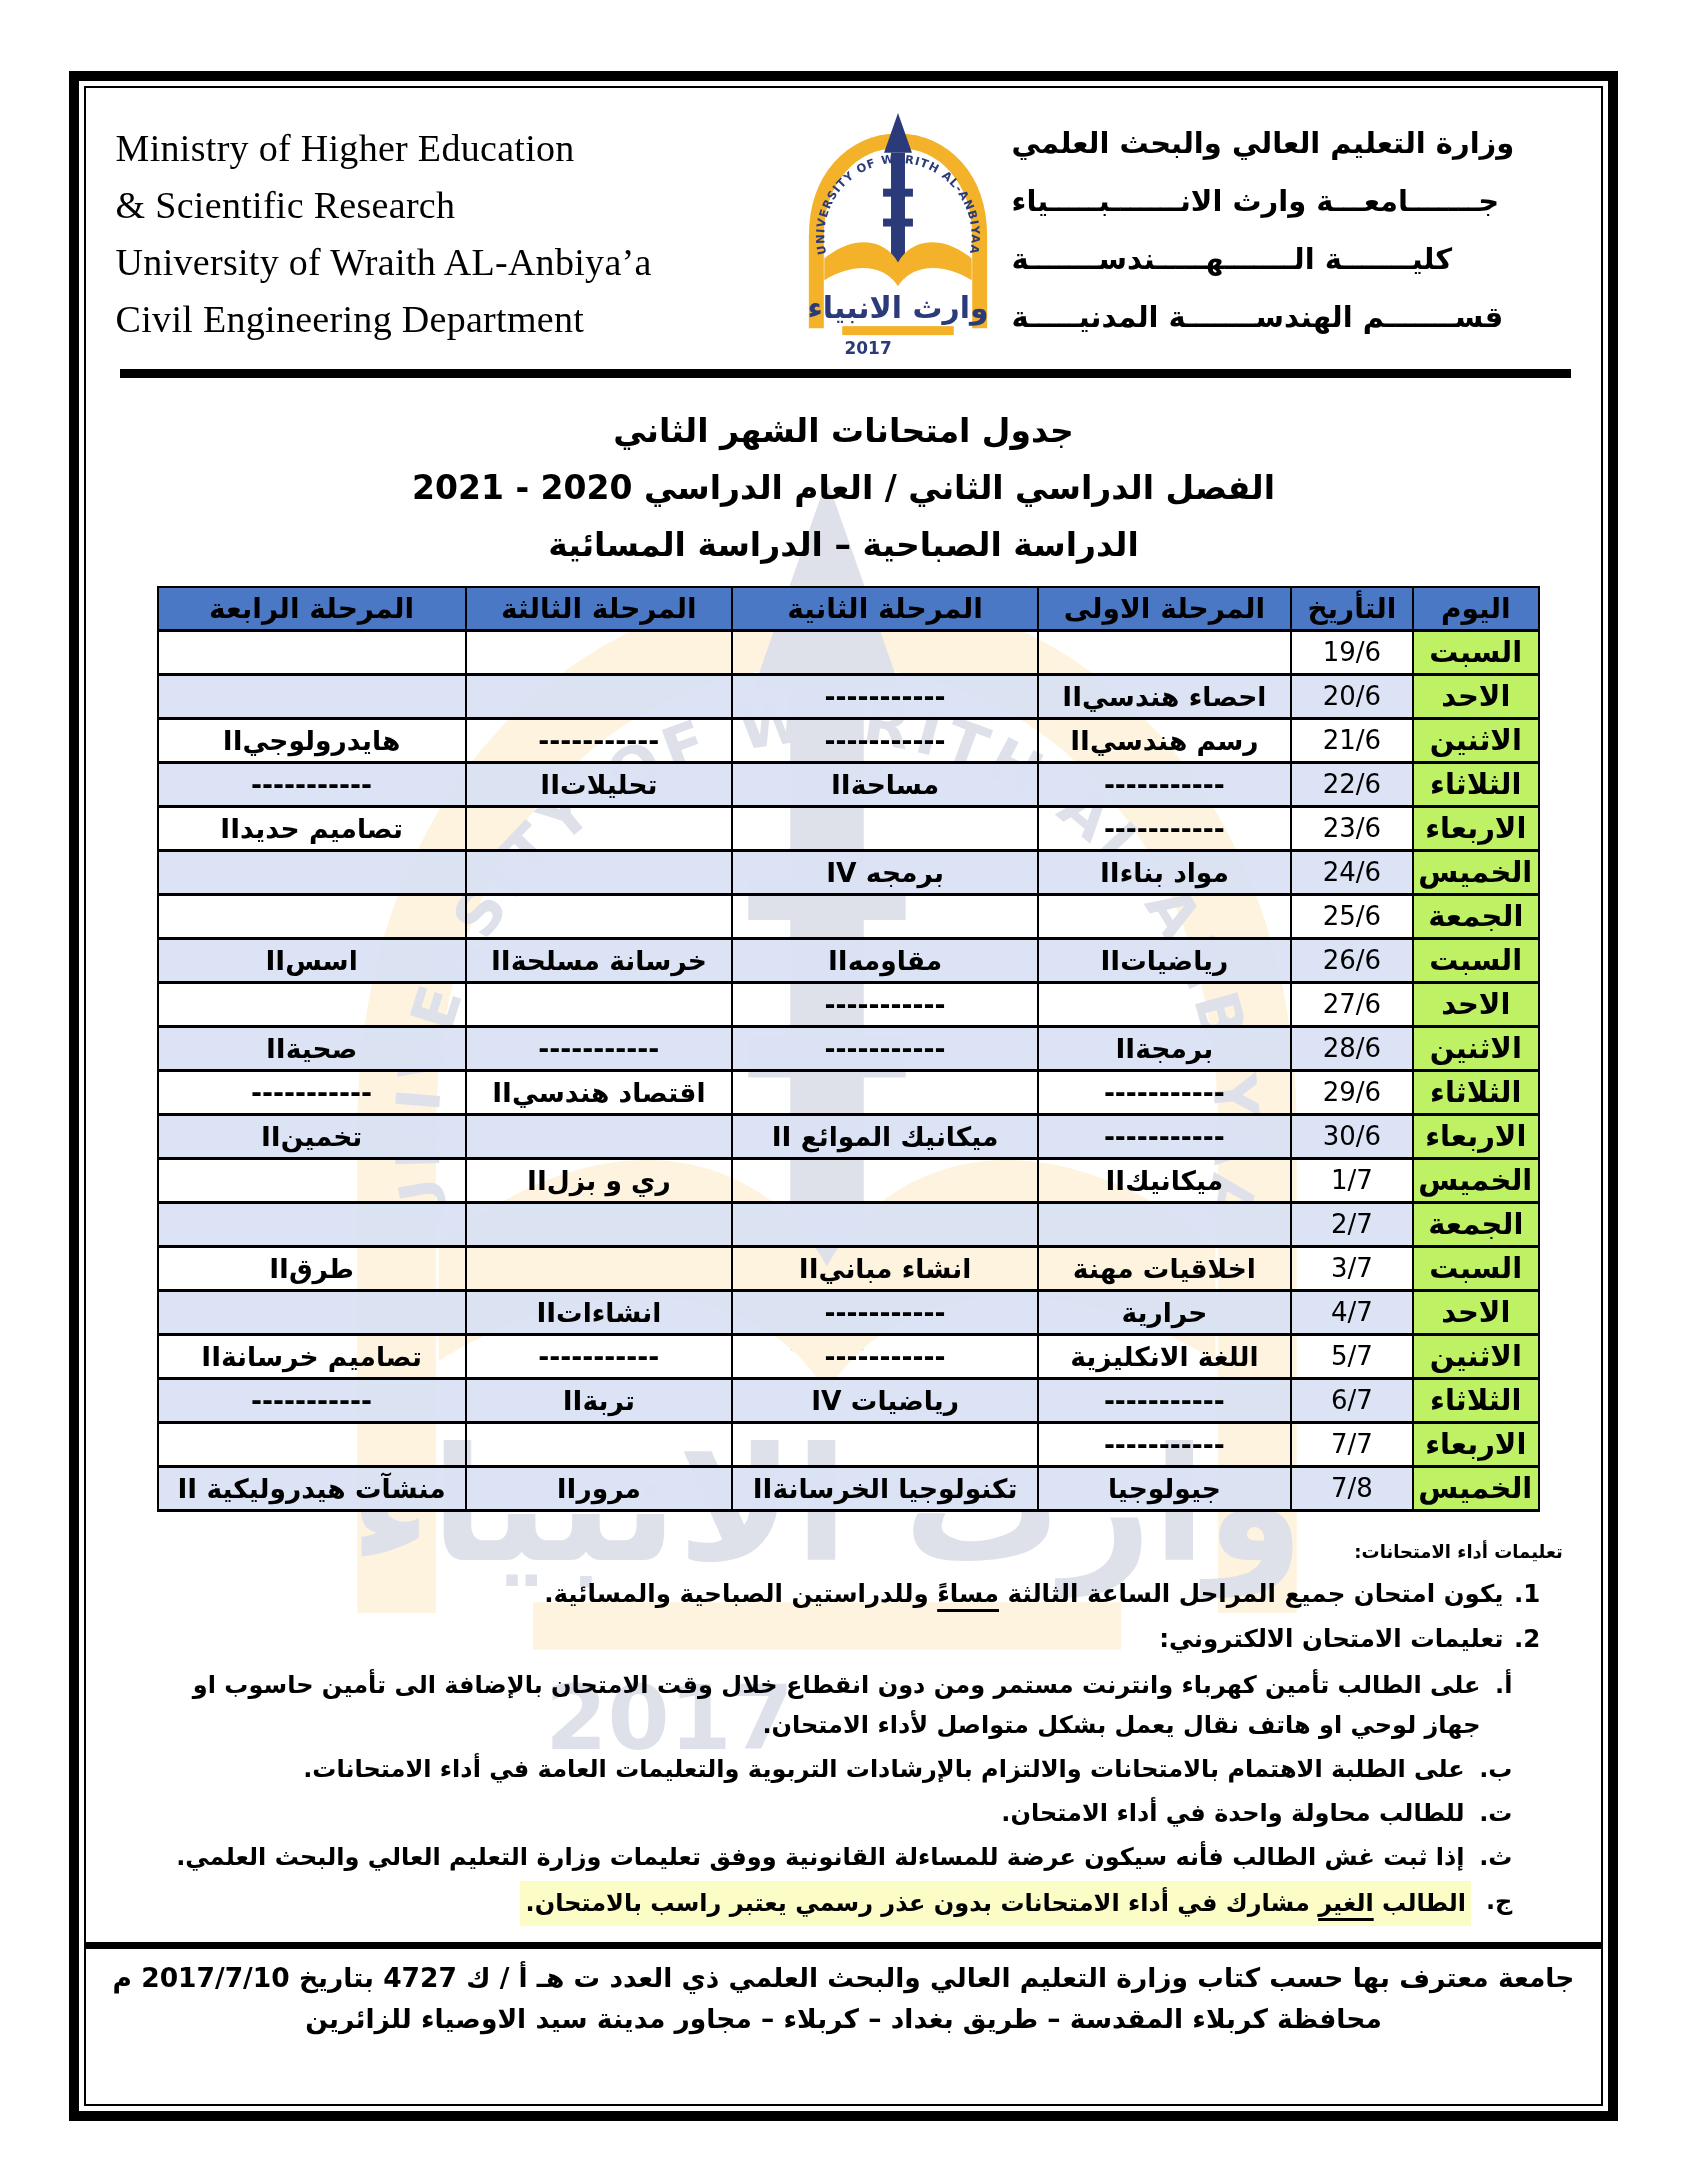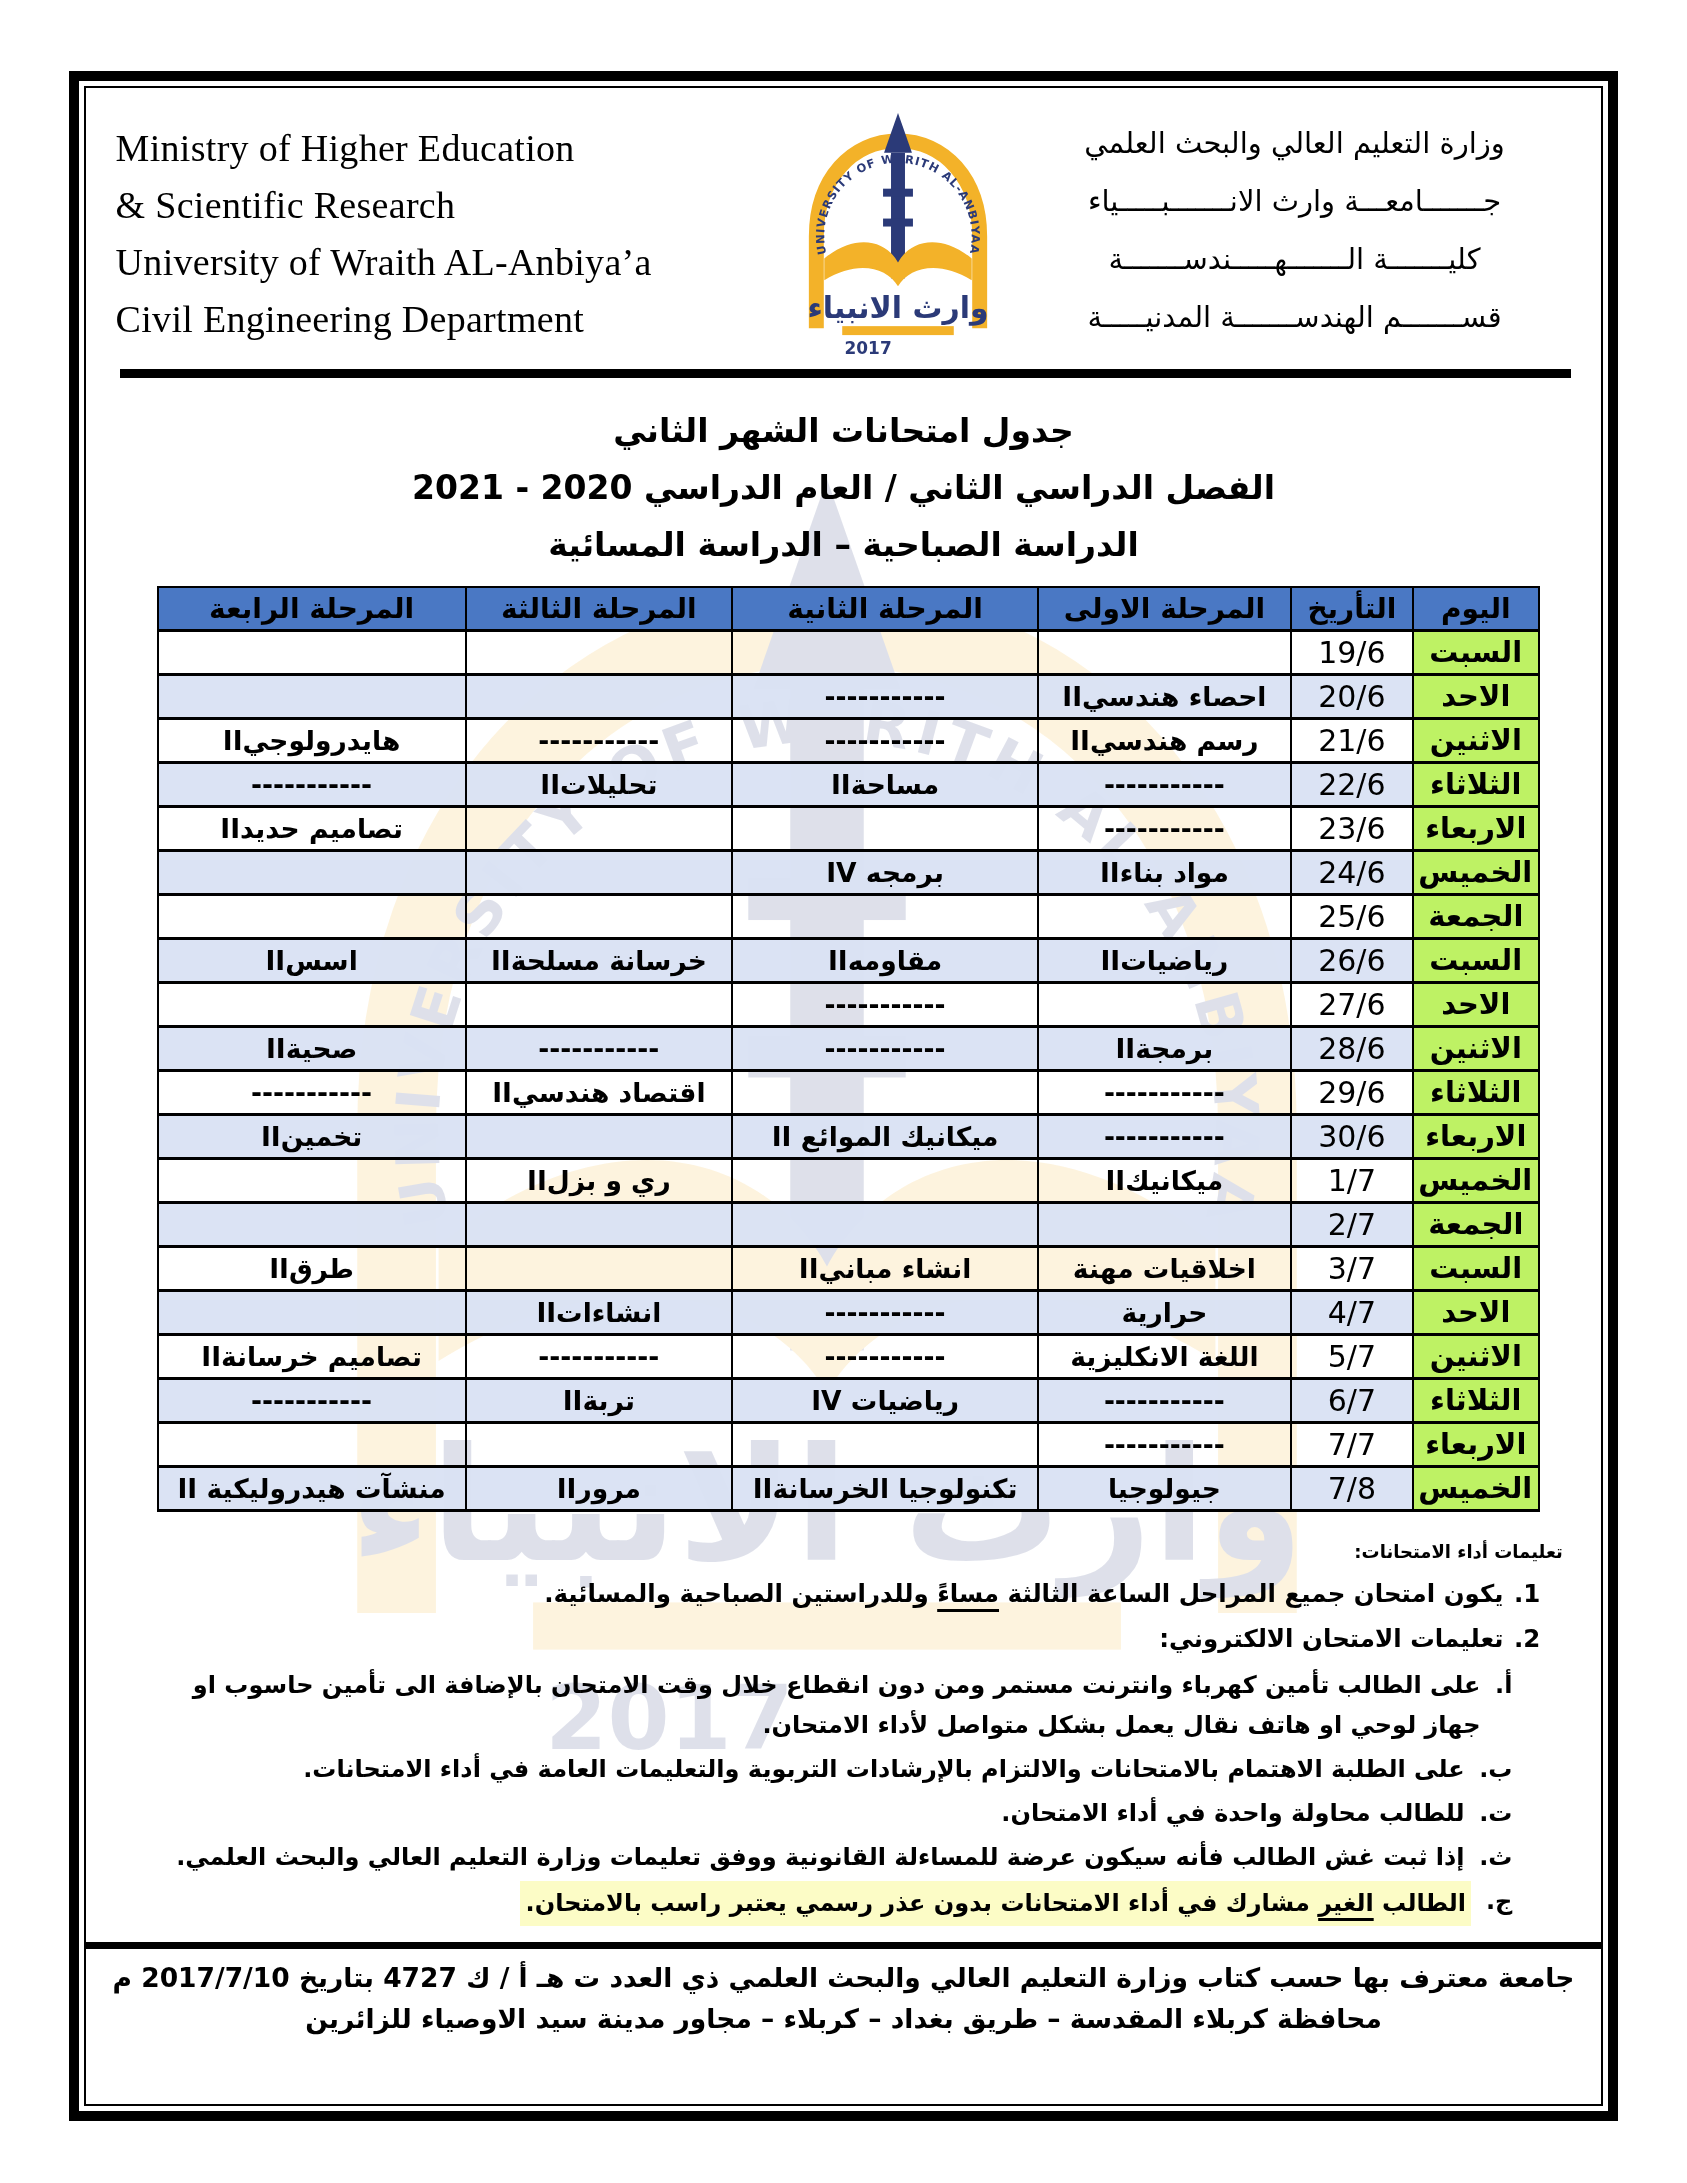--- a/index.html
+++ b/index.html
@@ -10,40 +10,40 @@
   .sheet-inner{position:absolute;inset:4.6px;border:2.6px solid #000;overflow:hidden;}
   .watermark{position:absolute;left:159px;top:370px;width:1164px;height:1323px;
              opacity:0.15;z-index:0;pointer-events:none;}
   .content{position:relative;z-index:1;height:100%;}
 
   
   .hdr{display:flex;align-items:flex-start;padding:20px 20px 0 30px;}
   .hdr-en{width:668px;font-family:"Liberation Serif",serif;font-weight:normal;
           font-size:38px;line-height:57px;padding-top:12px;letter-spacing:0.3px;}
   .logo-img{width:228px;height:251px;flex:0 0 auto;margin-top:1.3px;}
-  .hdr-ar{flex:1;direction:rtl;text-align:center;font-weight:normal;font-size:29px;
+  .hdr-ar{flex:1;direction:rtl;text-align:left;font-weight:bold;font-size:29px;
           line-height:58px;padding-right:4px;padding-top:6.6px;}
   .rule{height:8.6px;background:#000;margin:9.3px 30px 0 34px;}
 
   
   .titles{text-align:center;direction:rtl;font-weight:bold;font-size:33px;line-height:57px;margin-top:24px;}
 
   
   table.exam{border-collapse:collapse;table-layout:fixed;direction:rtl;
              width:1383px;margin:13.2px 58px 0 71px;}
   .exam col.c-day{width:9.1%;} .exam col.c-date{width:8.85%;}
   .exam col.c-s1{width:18.3%;} .exam col.c-s2{width:22.15%;}
   .exam col.c-s3{width:19.3%;} .exam col.c-s4{width:22.3%;}
   .exam th{background:#4a78c4;border:2px solid #000;border-bottom-width:3.3px;
            height:41px;font-size:28px;font-weight:bold;padding:0 12px;}
   .exam td{border:2px solid #000;border-top-width:3.3px;border-bottom-width:3.3px;
            height:44px;font-size:26.5px;font-weight:bold;text-align:center;
            vertical-align:middle;padding:0 5.3px;box-sizing:border-box;overflow:hidden;white-space:nowrap;}
   .exam td.day{background:#4a78c4;font-size:29px;}
-  .exam td.date{font-size:30px;font-weight:normal;}
+  .exam td.date{font-size:26px;font-weight:normal;}
   .exam tr.band td{background:rgba(217,226,243,0.95);}
   .exam tr.plain td{background:transparent;}
   .exam tr.band td.day,.exam tr.plain td.day{background:#bef264;}
 
   
   .notes{direction:rtl;margin:29px 28px 0 46px;font-weight:bold;}
   .note-heading{font-size:18px;margin:0 10.6px 12px 0;}
   .note-item{display:flex;gap:10.6px;font-size:24.5px;line-height:40px;margin:5.3px 33px 5.3px 0;}
   .note-sub{display:flex;gap:14.6px;font-size:24px;line-height:40px;margin:4px 61px 4px 0;}
   .sub-label{flex:0 0 auto;}

